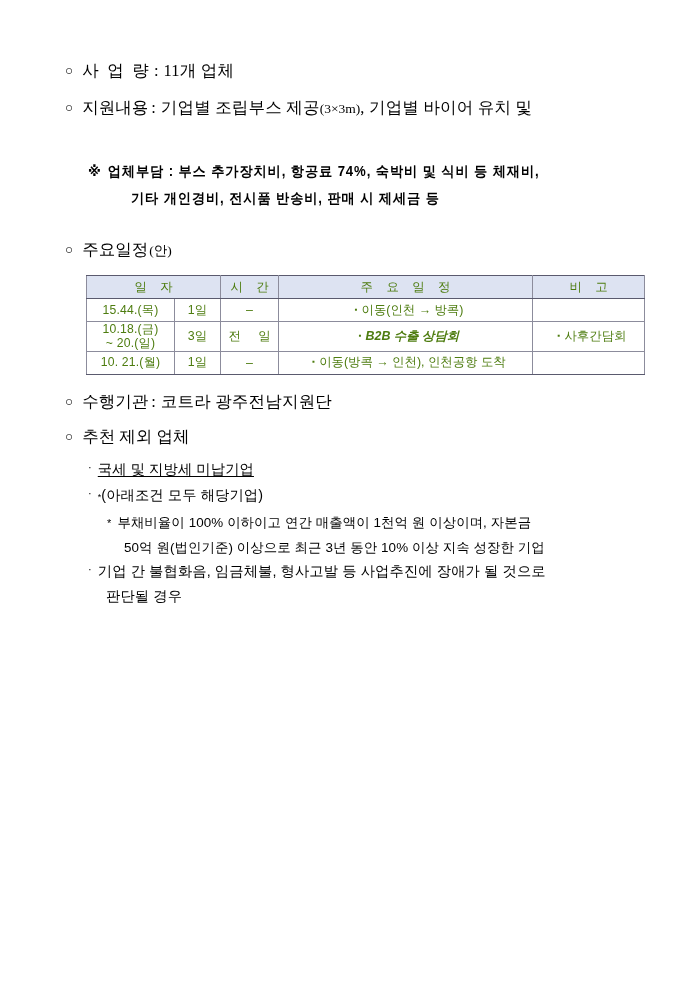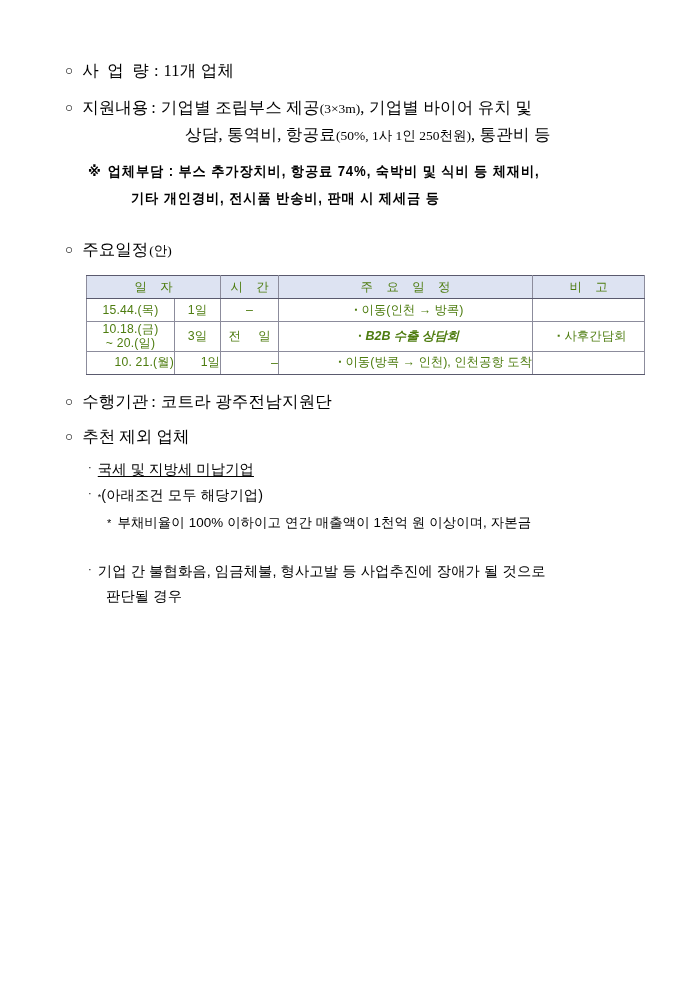--- a/index.html
+++ b/index.html
@@ -106,21 +106,20 @@
     text-indent: 5px;
     border-top: 1.6px solid #5a5a6e;
     border-bottom: 1.6px solid #5a5a6e;
   }
   .sched-table tbody td {
     height: 22px;
     text-align: center;
   }
   .sched-table tbody tr:last-child td {
     border-bottom: 1.6px solid #5a5a6e;
-    text-align: right;
   }
   .cell-left {
     text-align: center;
     padding-left: 7px !important;
   }
   .cell-date {
     font-size: 12.2px;
     letter-spacing: 0.2px;
   }
   .cell-date .two {
@@ -199,23 +198,20 @@
     <span class="o-text">11개 업체</span>
   </div>
 
   <div class="block o-line" style="left:65px; top:95px;">
     <span class="o-mark">○</span>
     <span class="o-label tight">지원내용</span>
     <span class="o-colon">:</span>
     <span class="o-text">기업별 조립부스 제공</span>
       <span class="small-paren">(3×3m)</span>
       <span class="o-text">, 기업별 바이어 유치 및</span>
-  </div>
-  <div class="block cont-line" style="left:185px; top:122px;">
-    <span>상담, 통역비, 항공료</span><span class="small-paren">(50%, 1사 1인 250천원)</span><span>, 통관비 등</span>
   </div>
 
   <div class="block note-line" style="left:88px; top:160px;">
     <span class="note-mark">※</span><span>업체부담 : 부스 추가장치비, 항공료 74%, 숙박비 및 식비 등 체재비,</span>
   </div>
   <div class="block note-line" style="left:131px; top:187px;">
     <span>기타 개인경비, 전시품 반송비, 판매 시 제세금 등</span>
   </div>
 
   <div class="block o-line" style="left:65px; top:237px;">
@@ -288,20 +284,23 @@
   <div class="block dot-line" style="left:88px; top:484px;">
     <span class="dot-mark">·</span>
       <span class="sup-ast">*</span>
       <span>(아래조건 모두 해당기업)</span>
   </div>
 
   <div class="block ast-line" style="left:107px; top:512px;">
     <span class="ast-mark">*</span>
     <span>부채비율이 100% 이하이고 연간 매출액이 1천억 원 이상이며, 자본금</span>
   </div>
+  <div class="block wrap-line sm" style="left:124px; top:537px;">
+    <span>50억 원(법인기준) 이상으로 최근 3년 동안 10% 이상 지속 성장한 기업</span>
+  </div>
 
   <div class="block dot-line" style="left:88px; top:560px;">
     <span class="dot-mark">·</span>
     <span>기업 간 불협화음, 임금체불, 형사고발 등 사업추진에 장애가 될 것으로</span>
   </div>
   <div class="block wrap-line" style="left:106px; top:585px;">
     <span>판단될 경우</span>
   </div>
 
 </div>

